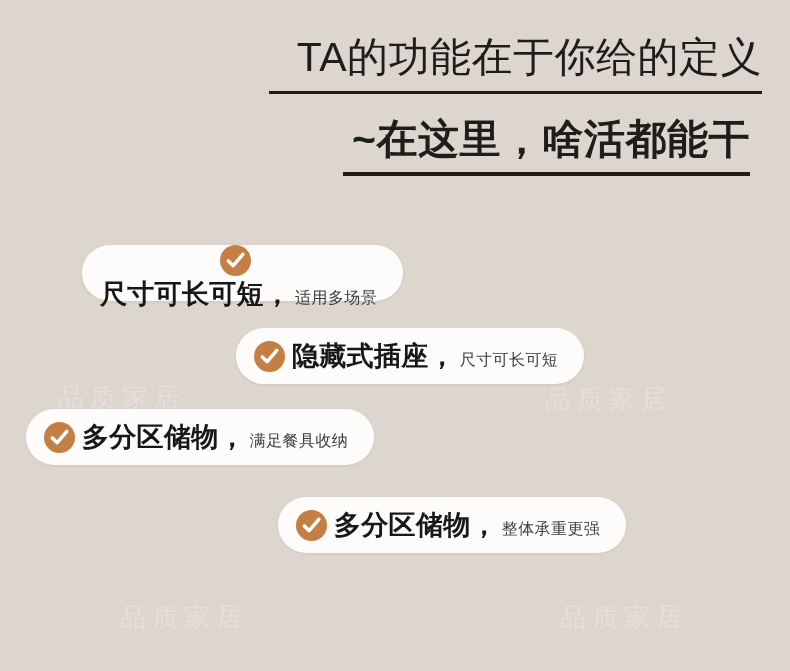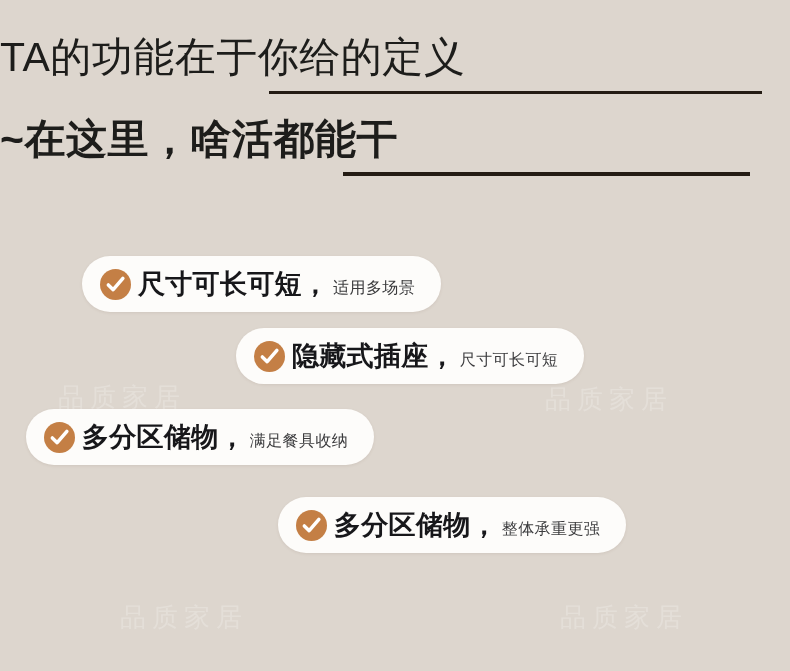--- a/index.html
+++ b/index.html
@@ -45,20 +45,21 @@
   
   .headings {
     position: absolute;
     left: 0;
     top: 0;
     width: 790px;
   }
 
   .heading-block {
     position: absolute;
+    text-align: right;
   }
 
   .heading-1 {
     left: 0;
     top: 35px;
     width: 762px;
   }
   .heading-2 {
     left: 0;
     top: 117px;
@@ -112,21 +113,21 @@
     display: flex;
     align-items: center;
     box-sizing: border-box;
     background: #fdfcfa;
     border-radius: 999px;
     height: 56px;
     padding: 0 26px 0 18px;
     box-shadow: 0 1px 3px rgba(120, 104, 88, 0.13);
   }
 
-  .pill-1 { left: 82px;  top: 256px; }
+  .pill-1 { left: 82px;  top: 245px; flex-direction: column; }
   .pill-2 { left: 236px; top: 328px; }
   .pill-3 { left: 26px;  top: 409px; }
   .pill-4 { left: 278px; top: 497px; }
 
   .check-icon {
     flex: 0 0 auto;
     width: 31px;
     height: 31px;
     margin-right: 7px;
     display: block;

